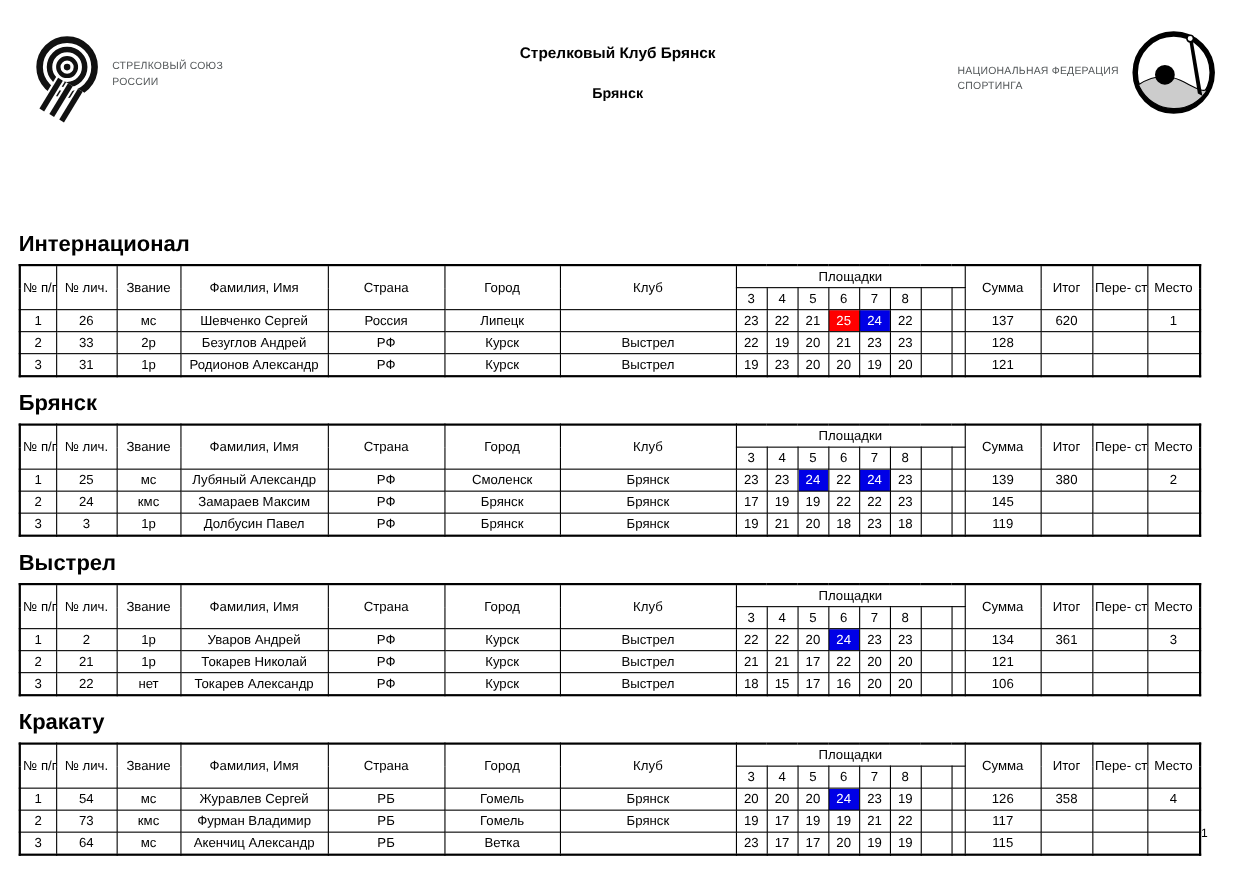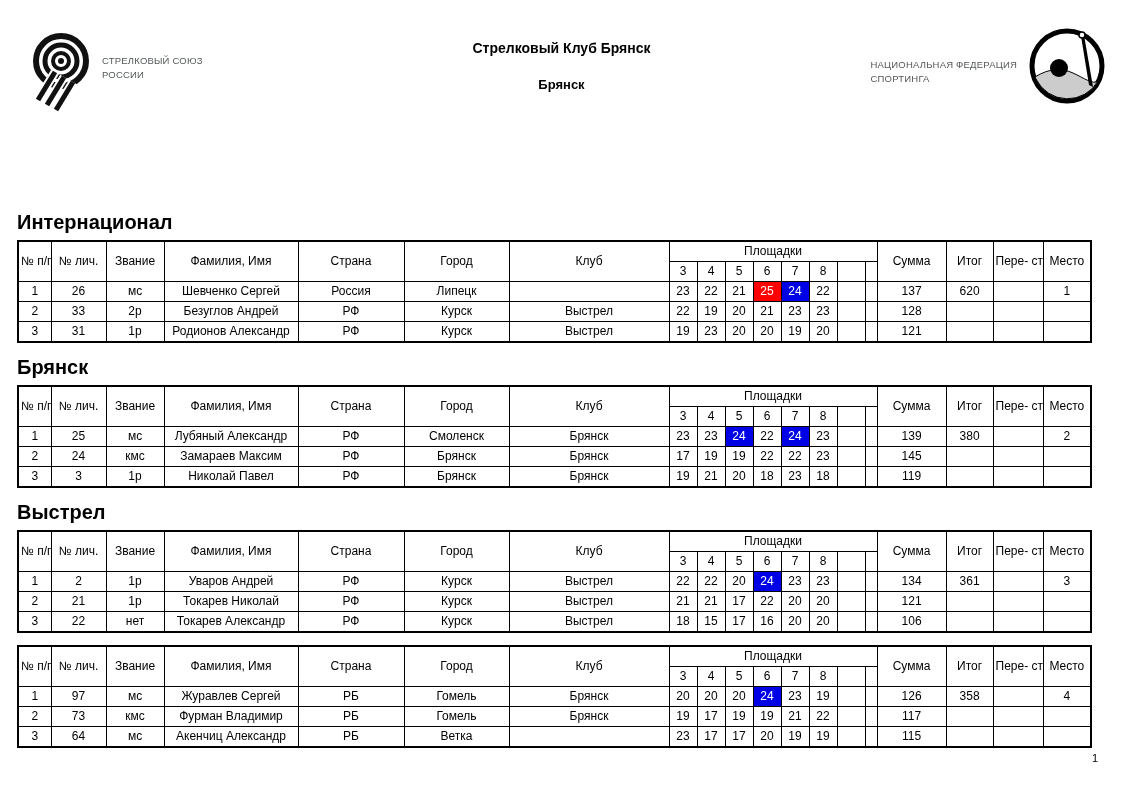--- a/index.html
+++ b/index.html
@@ -299,21 +299,21 @@
             <td></td>
             <td>145</td>
             <td></td>
             <td></td>
             <td></td>
           </tr>
           <tr>
             <td>3</td>
             <td>3</td>
             <td>1р</td>
-            <td class="left">Николай Павел</td>
+            <td class="left">Долбусин Павел</td>
             <td>РФ</td>
             <td>Брянск</td>
             <td>Брянск</td>
             <td>19</td>
             <td>21</td>
             <td>20</td>
             <td>18</td>
             <td>23</td>
             <td>18</td>
             <td></td>
@@ -442,20 +442,21 @@
             <td>106</td>
             <td></td>
             <td></td>
             <td></td>
           </tr>
         </tbody>
     </table>
   </section>
 
   <section class="team-section">
+    <h2 class="team-title">Кракату</h2>
     <table class="results">
       <colgroup>
           <col style="width:33px">
           <col style="width:55px">
           <col style="width:58px">
           <col style="width:134px">
           <col style="width:106px">
           <col style="width:105px">
           <col style="width:160px">
           <col style="width:28px">
@@ -496,21 +497,21 @@
           <th>6</th>
           <th>7</th>
           <th>8</th>
           <th></th>
           <th></th>
         </tr>
       </thead>
       <tbody>
           <tr>
             <td>1</td>
-            <td>97</td>
+            <td>54</td>
             <td>мс</td>
             <td class="left">Журавлев Сергей</td>
             <td>РБ</td>
             <td>Гомель</td>
             <td>Брянск</td>
             <td>20</td>
             <td>20</td>
             <td>20</td>
             <td class="hl" style="background: rgb(0, 0, 230);">24</td>
             <td>23</td>

